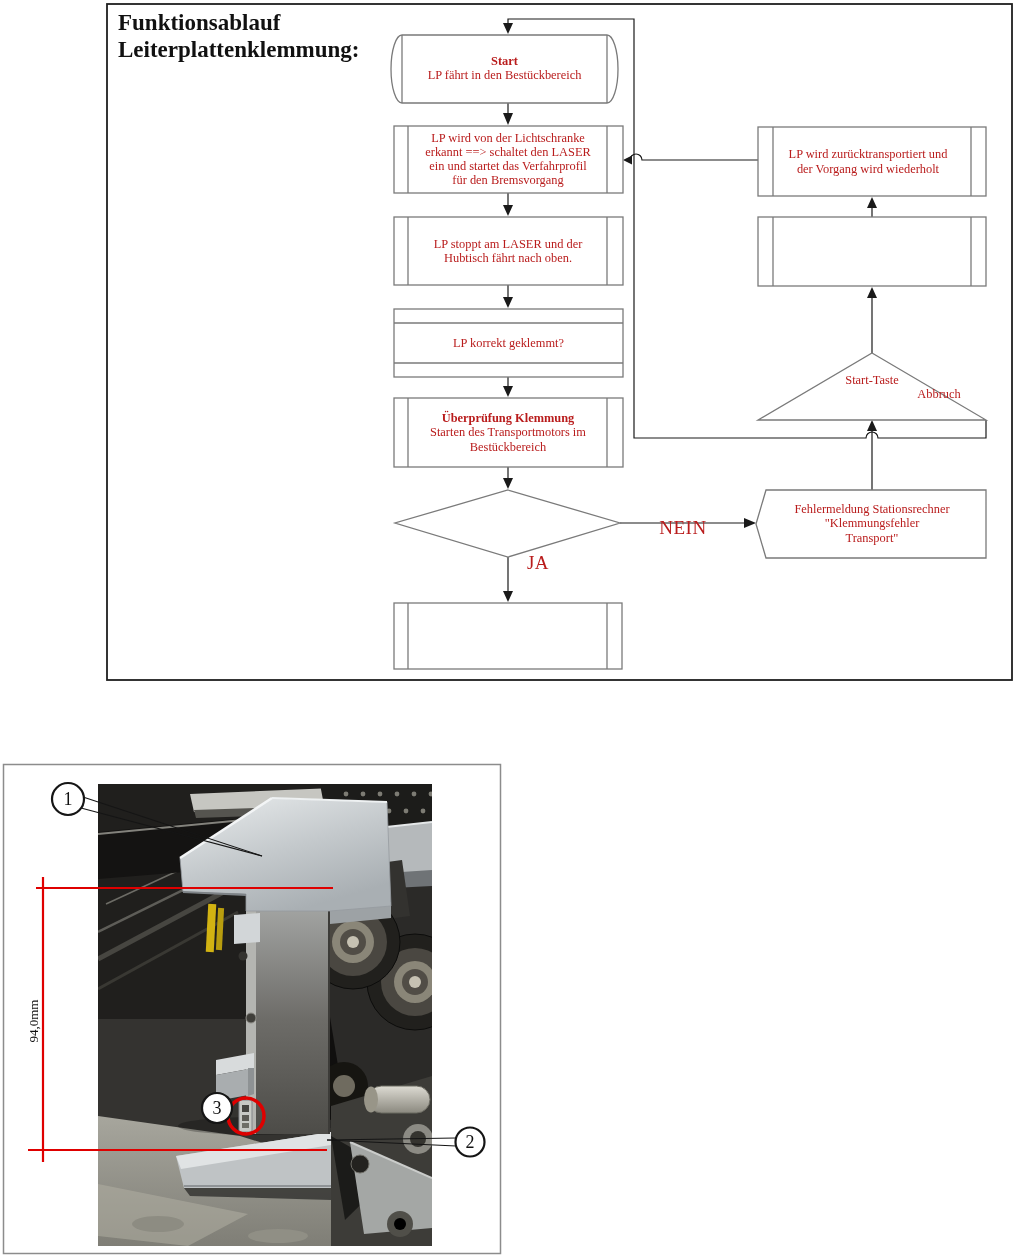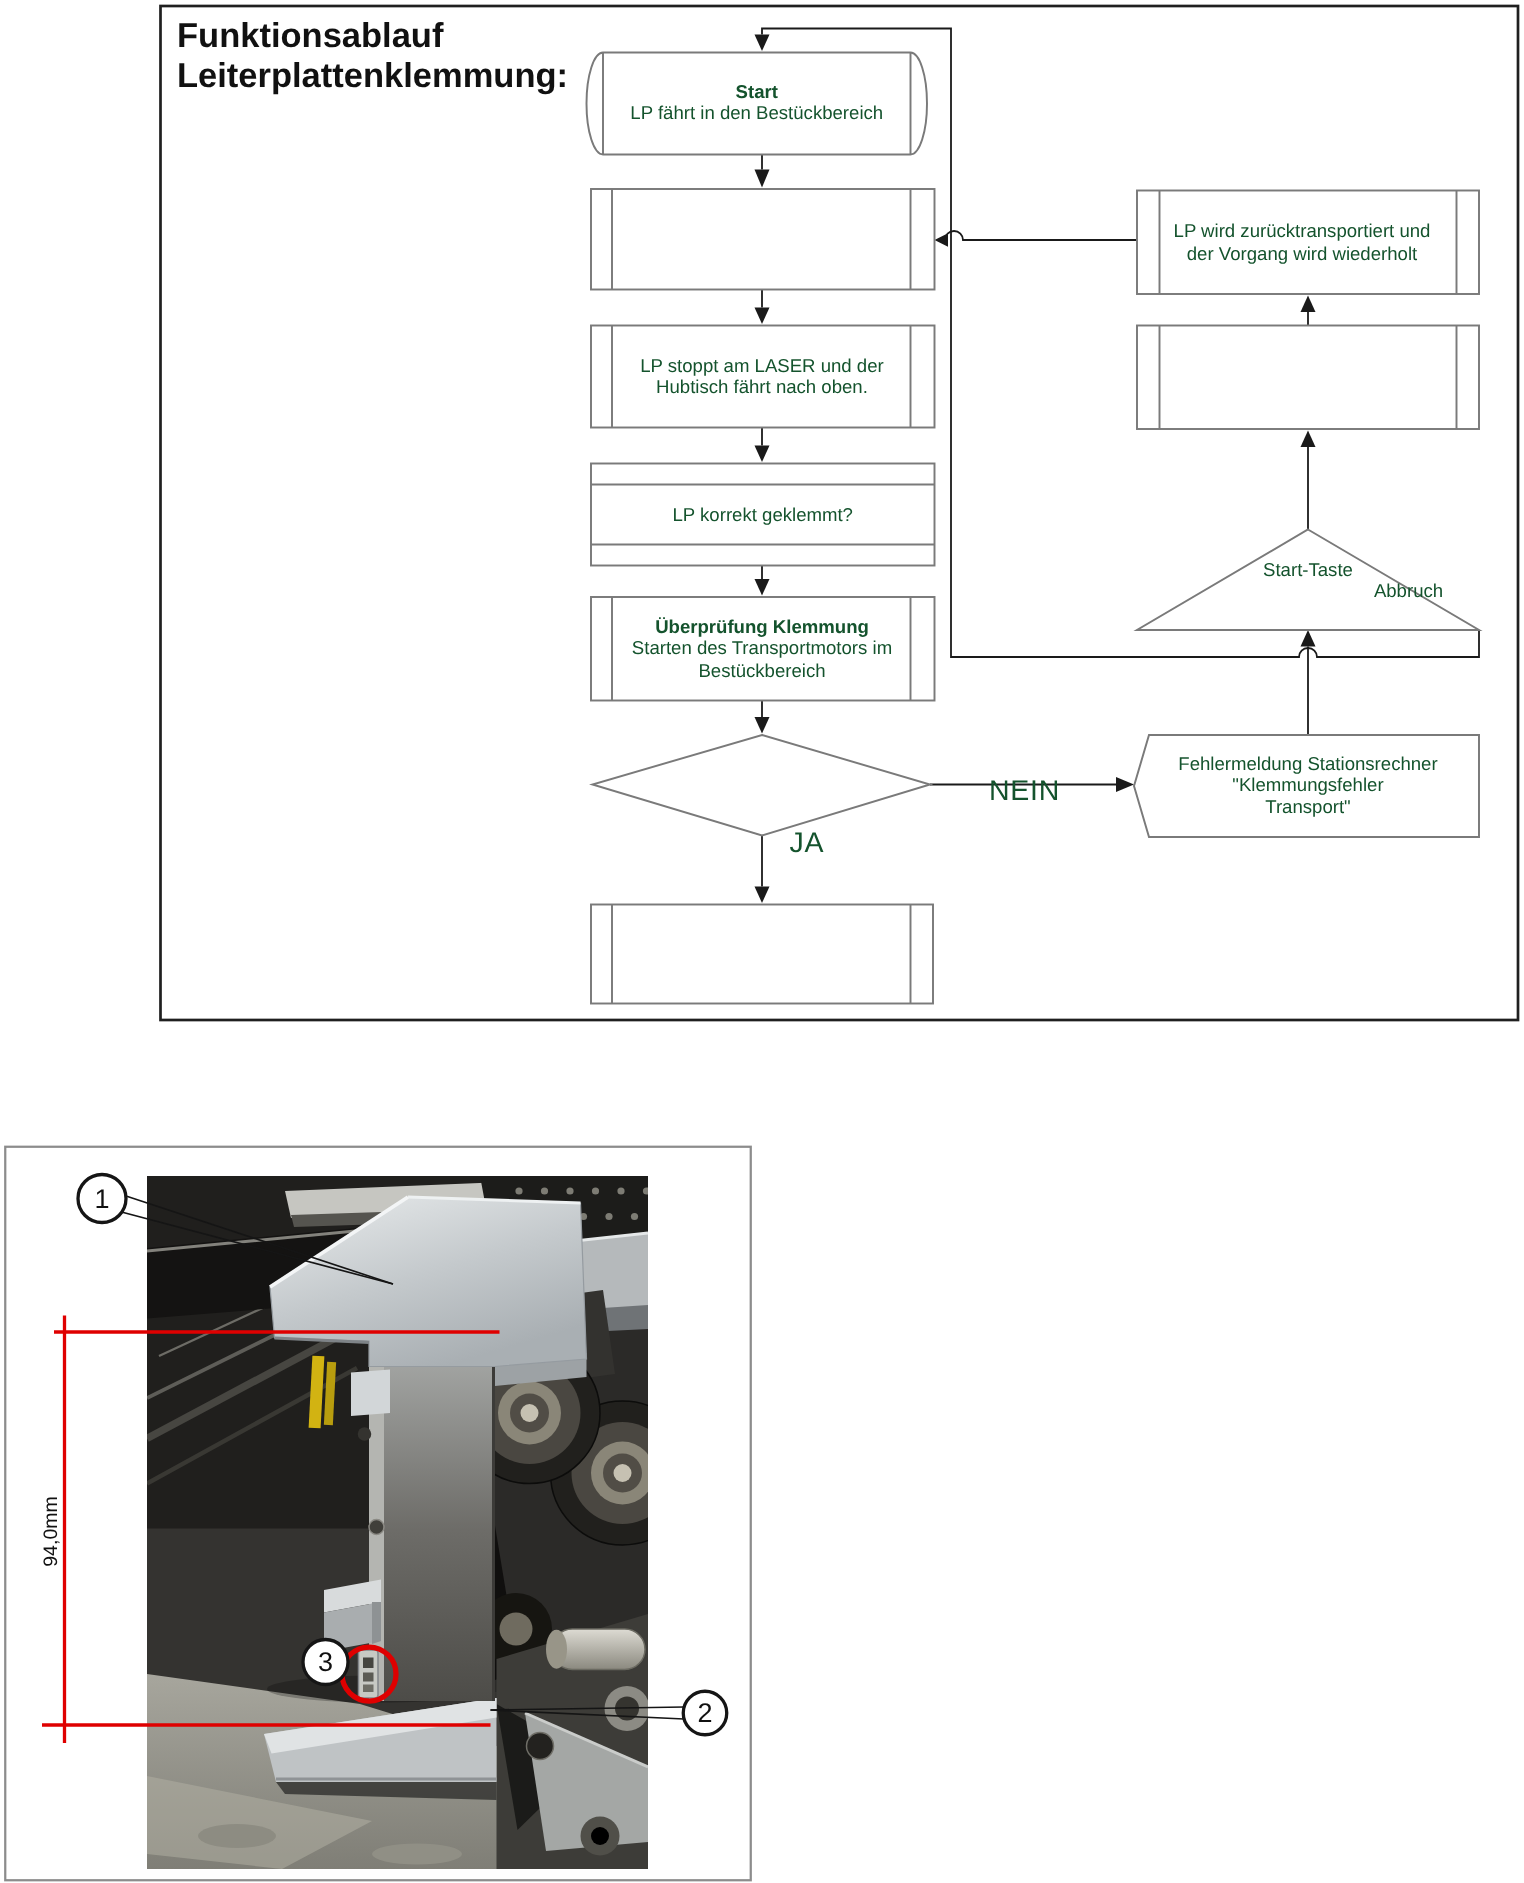--- a/index.html
+++ b/index.html
@@ -1,21 +1,21 @@
 <!DOCTYPE html>
 <html><head>
 <meta charset="utf-8">
 <style>
   html,body { margin:0; padding:0; background:#fff; }
   .page { position:relative; width:1016px; height:1255px; background:#fff;
-          font-family:Liberation Sans, sans-serif; color:#111; overflow:hidden; }
+          font-family:Liberation Serif, serif; color:#111; overflow:hidden; }
   svg.layer { position:absolute; left:0; top:0; }
   .txt { position:absolute; display:flex; flex-direction:column; align-items:center;
          justify-content:center; text-align:center; white-space:pre-line;
-         font-size:12.4px; line-height:1.13; color:#14532d; }
+         font-size:12.4px; line-height:1.13; color:#b91c1c; }
   .txt .b { font-weight:bold; }
   .title { position:absolute; left:118px; top:10px; width:330px; font-size:23px;
            font-weight:bold; line-height:1.17; white-space:pre-line; text-align:left; }
   .big { font-size:19px; letter-spacing:0.5px;margin-top:16px; }
   .callout-num { position:absolute; width:30px; height:30px; display:flex;
                  align-items:center; justify-content:center; font-size:18px; }
   .dim { position:absolute; left:-3px; top:1013px; width:74px; height:16px;
          text-align:center; font-size:13px; transform:rotate(-90deg); }
 </style>
 </head>
@@ -282,20 +282,24 @@
   </svg>
 
   <div class="title">Funktionsablauf
 Leiterplattenklemmung:</div>
 
   <div class="txt" style="left:402px; top:37px; width:205px; height:62px;">
     <span class="b">Start</span>
     <span>LP fährt in den Bestückbereich</span>
   </div>
 
+  <div class="txt" style="left:404px; top:127px; width:208px; height:64px;">LP wird von der Lichtschranke
+erkannt ==&gt; schaltet den LASER
+ein und startet das Verfahrprofil
+für den Bremsvorgang</div>
 
   <div class="txt" style="left:404px; top:219px; width:208px; height:64px;">LP stoppt am LASER und der
 Hubtisch fährt nach oben.</div>
 
   <div class="txt" style="left:396px; top:323px; width:225px; height:40px;">LP korrekt geklemmt?</div>
 
   <div class="txt" style="left:404px; top:400px; width:208px; height:65px;">
     <span class="b">Überprüfung Klemmung</span>
     <span>Starten des Transportmotors im
 Bestückbereich</span>

